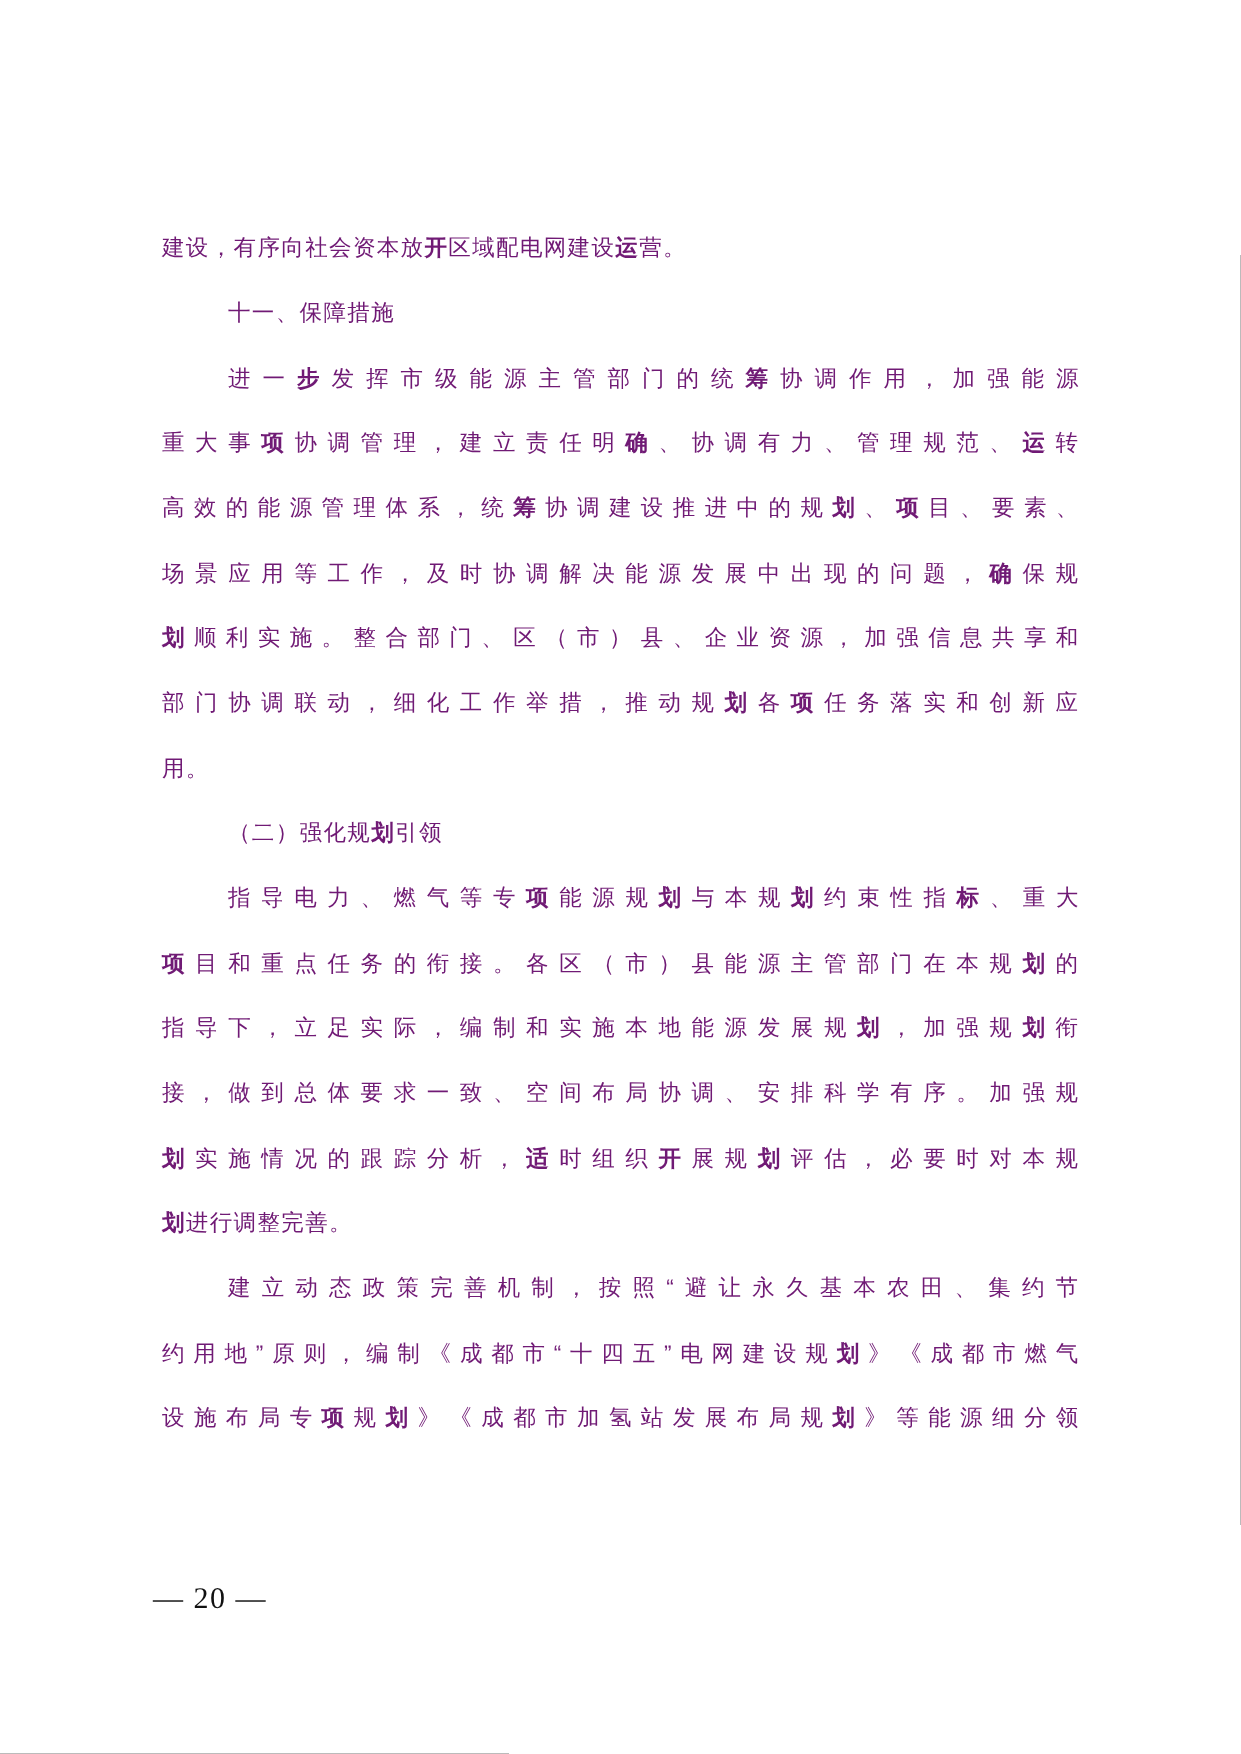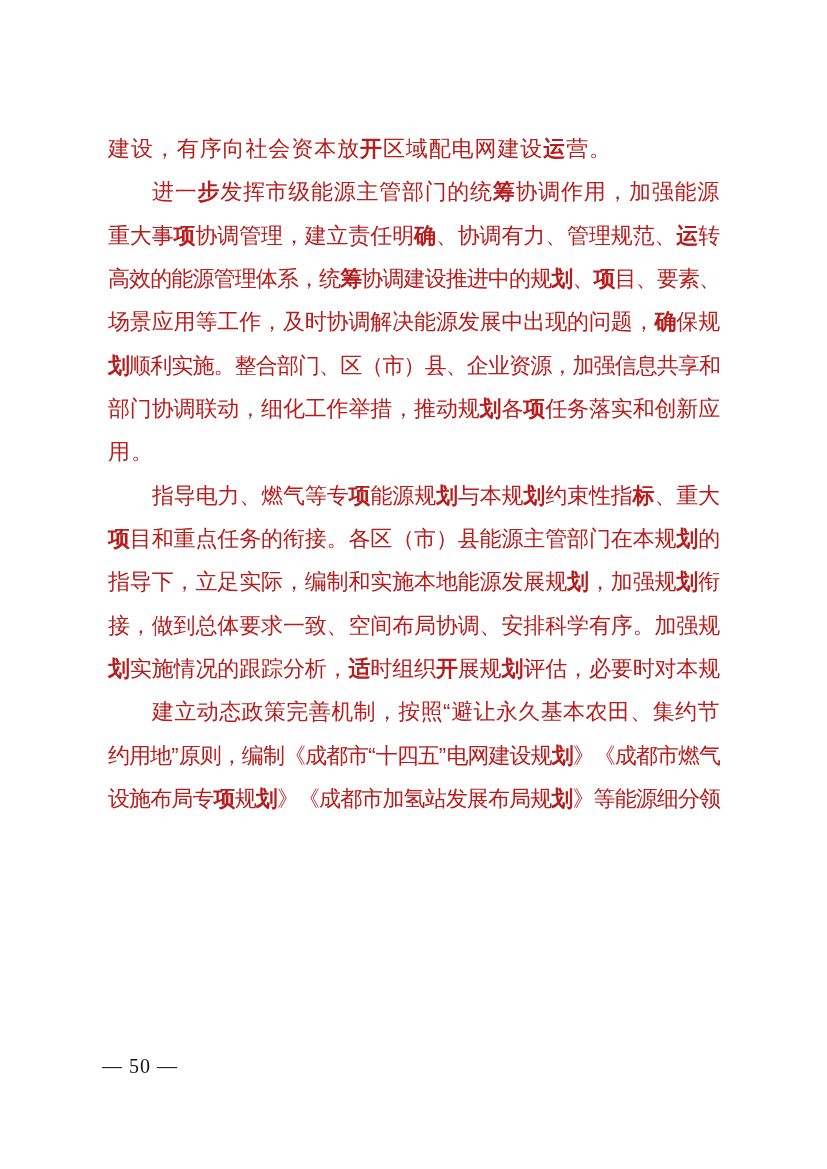--- a/index.html
+++ b/index.html
@@ -7,25 +7,25 @@
     position:relative;
     width:827px;height:1169px;
     background:#ffffff;
     margin:0 auto;
     overflow:hidden;
     font-family:"Liberation Sans","DejaVu Sans",sans-serif;
     color:#111111;
   }
   .body-text{
     position:absolute;
-    left:108px;top:127px;
+    left:108px;top:144px;
     width:612px;
-    font-size:22px;
+    font-size:15px;
     letter-spacing:0.9px;
-    color:#b91c1c;
+    color:#701a75;
   }
   .line{
     height:43.33px;
     line-height:43.33px;
     width:612px;
     box-sizing:border-box;
     white-space:nowrap;
   }
   .line.ind{padding-left:44px;}
   .line.full{
@@ -48,20 +48,21 @@
     color:#111111;
     letter-spacing:1px;
   }
 </style>
 </head>
 <body>
 
 <div class="page">
   <div class="body-text">
       <div class="line"><span>建</span><span>设</span><span>，</span><span>有</span><span>序</span><span>向</span><span>社</span><span>会</span><span>资</span><span>本</span><span>放</span><span class="b">开</span><span>区</span><span>域</span><span>配</span><span>电</span><span>网</span><span>建</span><span>设</span><span class="b">运</span><span>营</span><span>。</span></div>
+      <div class="line ind"><span>十</span><span>一</span><span>、</span><span>保</span><span>障</span><span>措</span><span>施</span></div>
       <div class="line full ind">
         <span>进</span>
         <span>一</span>
         <span class="b">步</span>
         <span>发</span>
         <span>挥</span>
         <span>市</span>
         <span>级</span>
         <span>能</span>
         <span>源</span>
@@ -228,20 +229,21 @@
         <span>任</span>
         <span>务</span>
         <span>落</span>
         <span>实</span>
         <span>和</span>
         <span>创</span>
         <span>新</span>
         <span>应</span>
       </div>
       <div class="line"><span>用</span><span>。</span></div>
+      <div class="line ind"><span>（</span><span>二</span><span>）</span><span>强</span><span>化</span><span>规</span><span class="b">划</span><span>引</span><span>领</span></div>
       <div class="line full ind">
         <span>指</span>
         <span>导</span>
         <span>电</span>
         <span>力</span>
         <span>、</span>
         <span>燃</span>
         <span>气</span>
         <span>等</span>
         <span>专</span>
@@ -376,20 +378,21 @@
         <span>评</span>
         <span>估</span>
         <span>，</span>
         <span>必</span>
         <span>要</span>
         <span>时</span>
         <span>对</span>
         <span>本</span>
         <span>规</span>
       </div>
+      <div class="line"><span class="b">划</span><span>进</span><span>行</span><span>调</span><span>整</span><span>完</span><span>善</span><span>。</span></div>
       <div class="line full ind">
         <span>建</span>
         <span>立</span>
         <span>动</span>
         <span>态</span>
         <span>政</span>
         <span>策</span>
         <span>完</span>
         <span>善</span>
         <span>机</span>
@@ -469,14 +472,14 @@
         <span class="b">划</span>
         <span>》</span>
         <span>等</span>
         <span>能</span>
         <span>源</span>
         <span>细</span>
         <span>分</span>
         <span>领</span>
       </div>
     </div>
-  <div class="footer">— 50 —</div>
+  <div class="footer">— 20 —</div>
 </div>
 
 </body></html>

